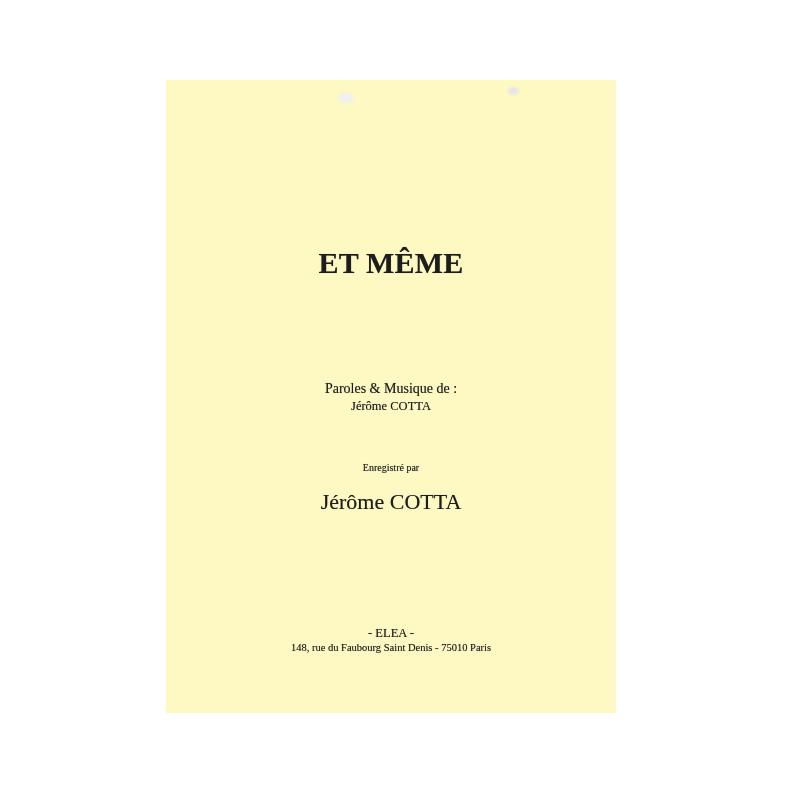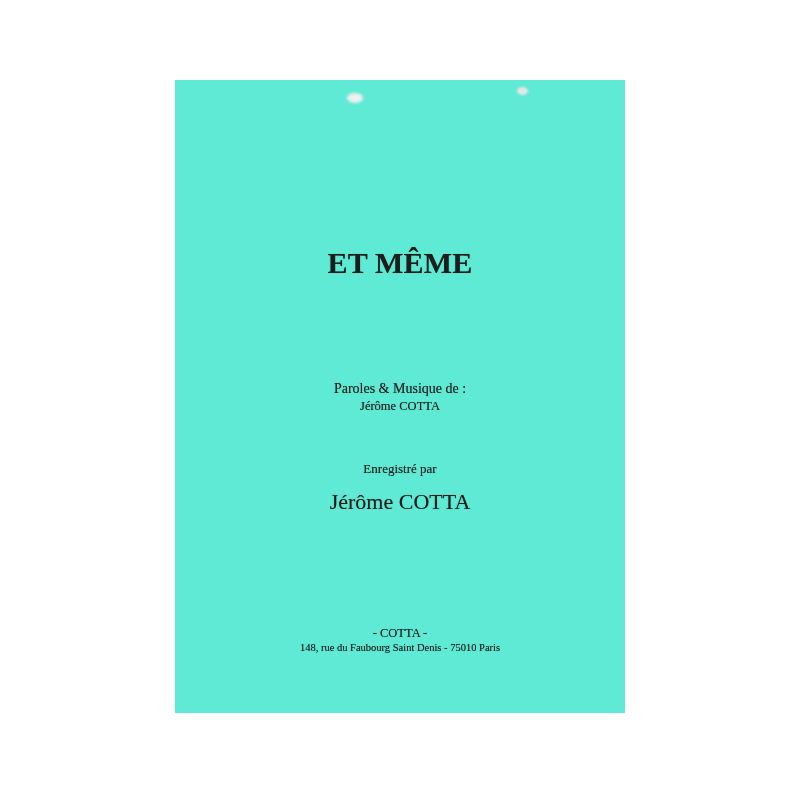--- a/index.html
+++ b/index.html
@@ -14,25 +14,25 @@
     position: relative;
     width: 800px;
     height: 800px;
     background: #ffffff;
     font-family: "Liberation Serif", "DejaVu Serif", serif;
     color: #1d1d1d;
   }
   
   .scan-page {
     position: absolute;
-    left: 175px;
+    left: 166px;
     top: 80px;
     width: 450px;
     height: 633px;
-    background: #5eead4;
+    background: #fef9c3;
   }
   .line {
     position: absolute;
     left: 0;
     right: 0;
     text-align: center;
     line-height: 1.1;
     white-space: nowrap;
     
     text-shadow: 0 0 0.7px rgba(45,45,45,0.55);
@@ -46,21 +46,21 @@
   .credits-label {
     top: 301px;
     font-size: 14px;
   }
   .credits-author {
     top: 320px;
     font-size: 12.5px;
   }
   .performer-label {
     top: 382px;
-    font-size: 13px;
+    font-size: 10px;
   }
   .performer-name {
     top: 410px;
     font-size: 22px;
   }
   .publisher-name {
     top: 547px;
     font-size: 12.5px;
   }
   .publisher-address {
@@ -100,21 +100,21 @@
     <div class="line title">ET MÊME</div>
 
     <div class="line credits-label">Paroles &amp; Musique de :</div>
 
     <div class="line credits-author">Jérôme COTTA</div>
 
     <div class="line performer-label">Enregistré par</div>
 
     <div class="line performer-name">Jérôme COTTA</div>
 
-    <div class="line publisher-name">- COTTA -</div>
+    <div class="line publisher-name">- ELEA -</div>
 
     <div class="line publisher-address">148, rue du Faubourg Saint Denis - 75010 Paris</div>
 
     <div class="smudge smudge-a"></div>
     <div class="smudge smudge-b"></div>
 
   </div>
 </div>
 
 </body></html>

